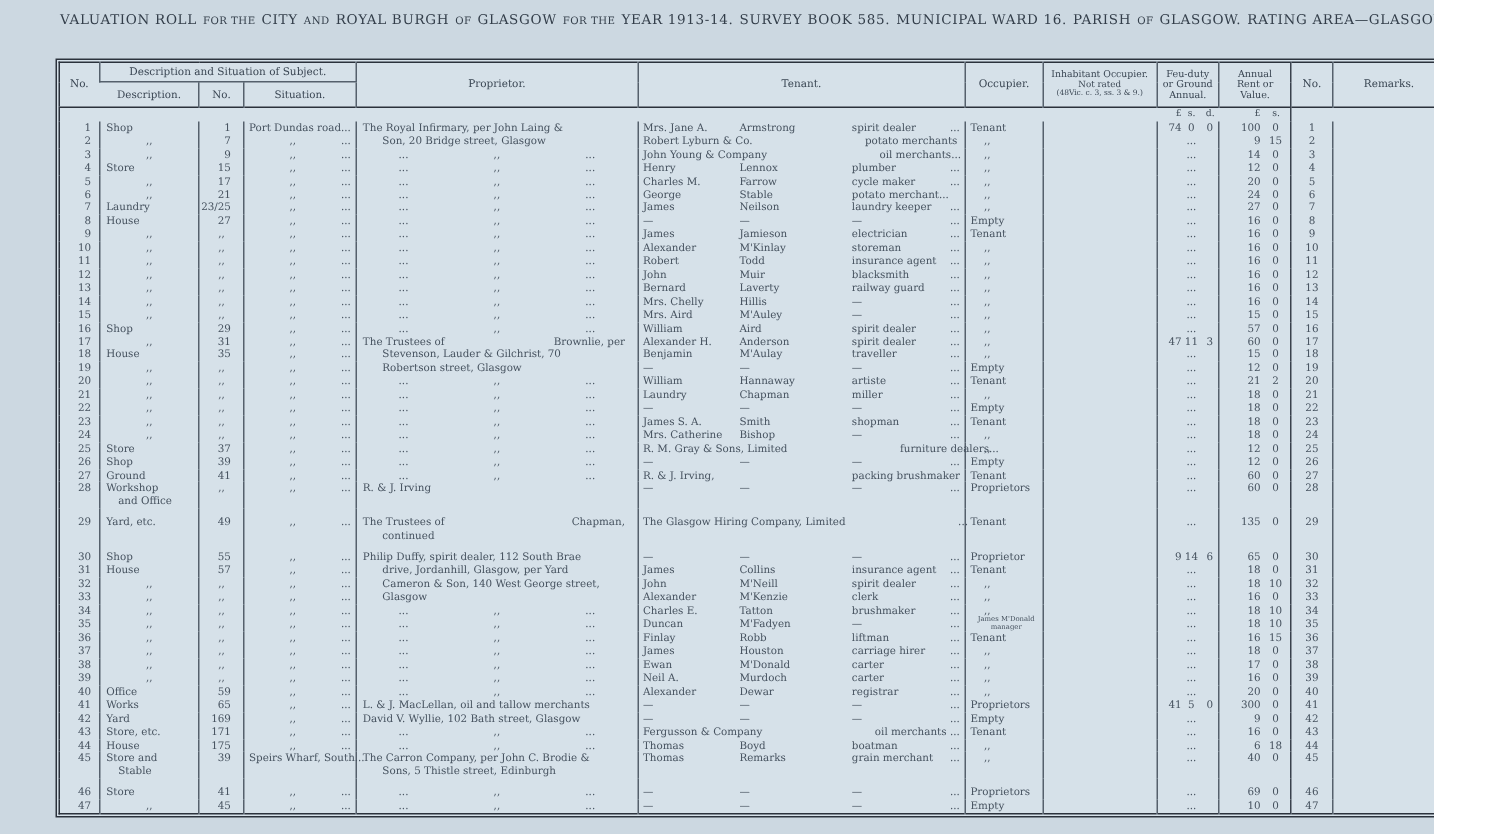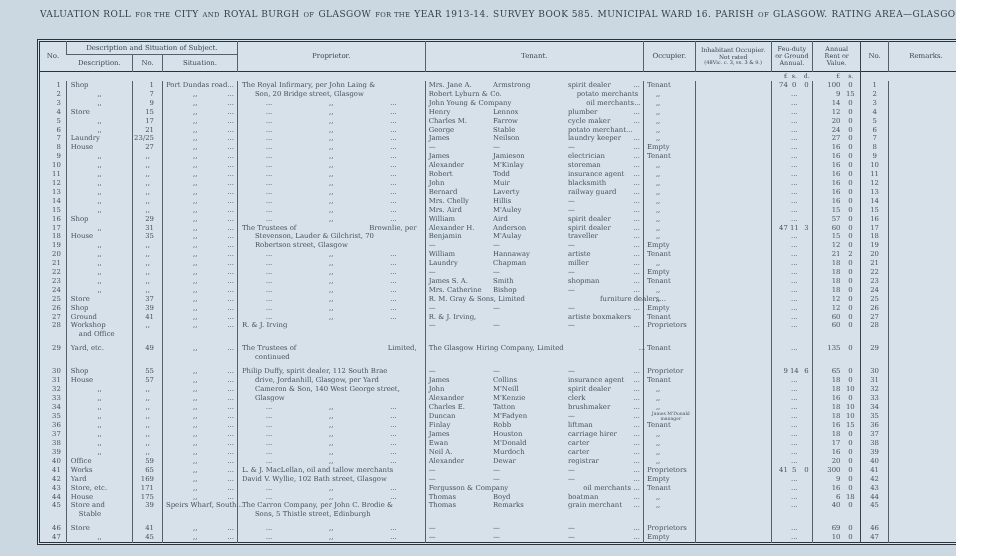--- a/index.html
+++ b/index.html
@@ -1340,21 +1340,21 @@
               <div class="pdots">
                 <span>...</span>
                 <span>,,</span>
                 <span>...</span>
               </div>
             </td>
             <td>
               <div class="tflex">
                 <span class="t1">R. &amp; J. Irving,</span>
                 <span class="t2"></span>
-                <span class="t3">artiste boxmakers</span>
+                <span class="t3">packing brushmaker</span>
               </div>
             </td>
             <td class="c-occ">Tenant</td>
             <td></td>
             <td>
               <div class="fflex">
                 <span class="f-l"></span>
                 <span class="f-s">...</span>
                 <span class="f-d"></span>
               </div>
@@ -1418,21 +1418,21 @@
             <td class="c-sn" style="padding-top: 5px;">49</td>
             <td style="padding-top: 5px;">
               <div class="sitflex">
                 <span class="sitv ctr">,,</span>
                 <span class="dots">...</span>
               </div>
             </td>
             <td style="padding-top: 5px;">
               <div class="pline pjust">
                 <span>The Trustees of</span>
-                <span>Limited,</span>
+                <span>Chapman,</span>
               </div>
               <div class="pline pind">continued</div>
             </td>
             <td style="padding-top: 5px;">
               <div class="tflex">
                 <span class="t1">The Glasgow Hiring Company, Limited</span>
                 <span class="t2"></span>
                 <span class="t3"></span>
                 <span class="tdots">...</span>
               </div>

